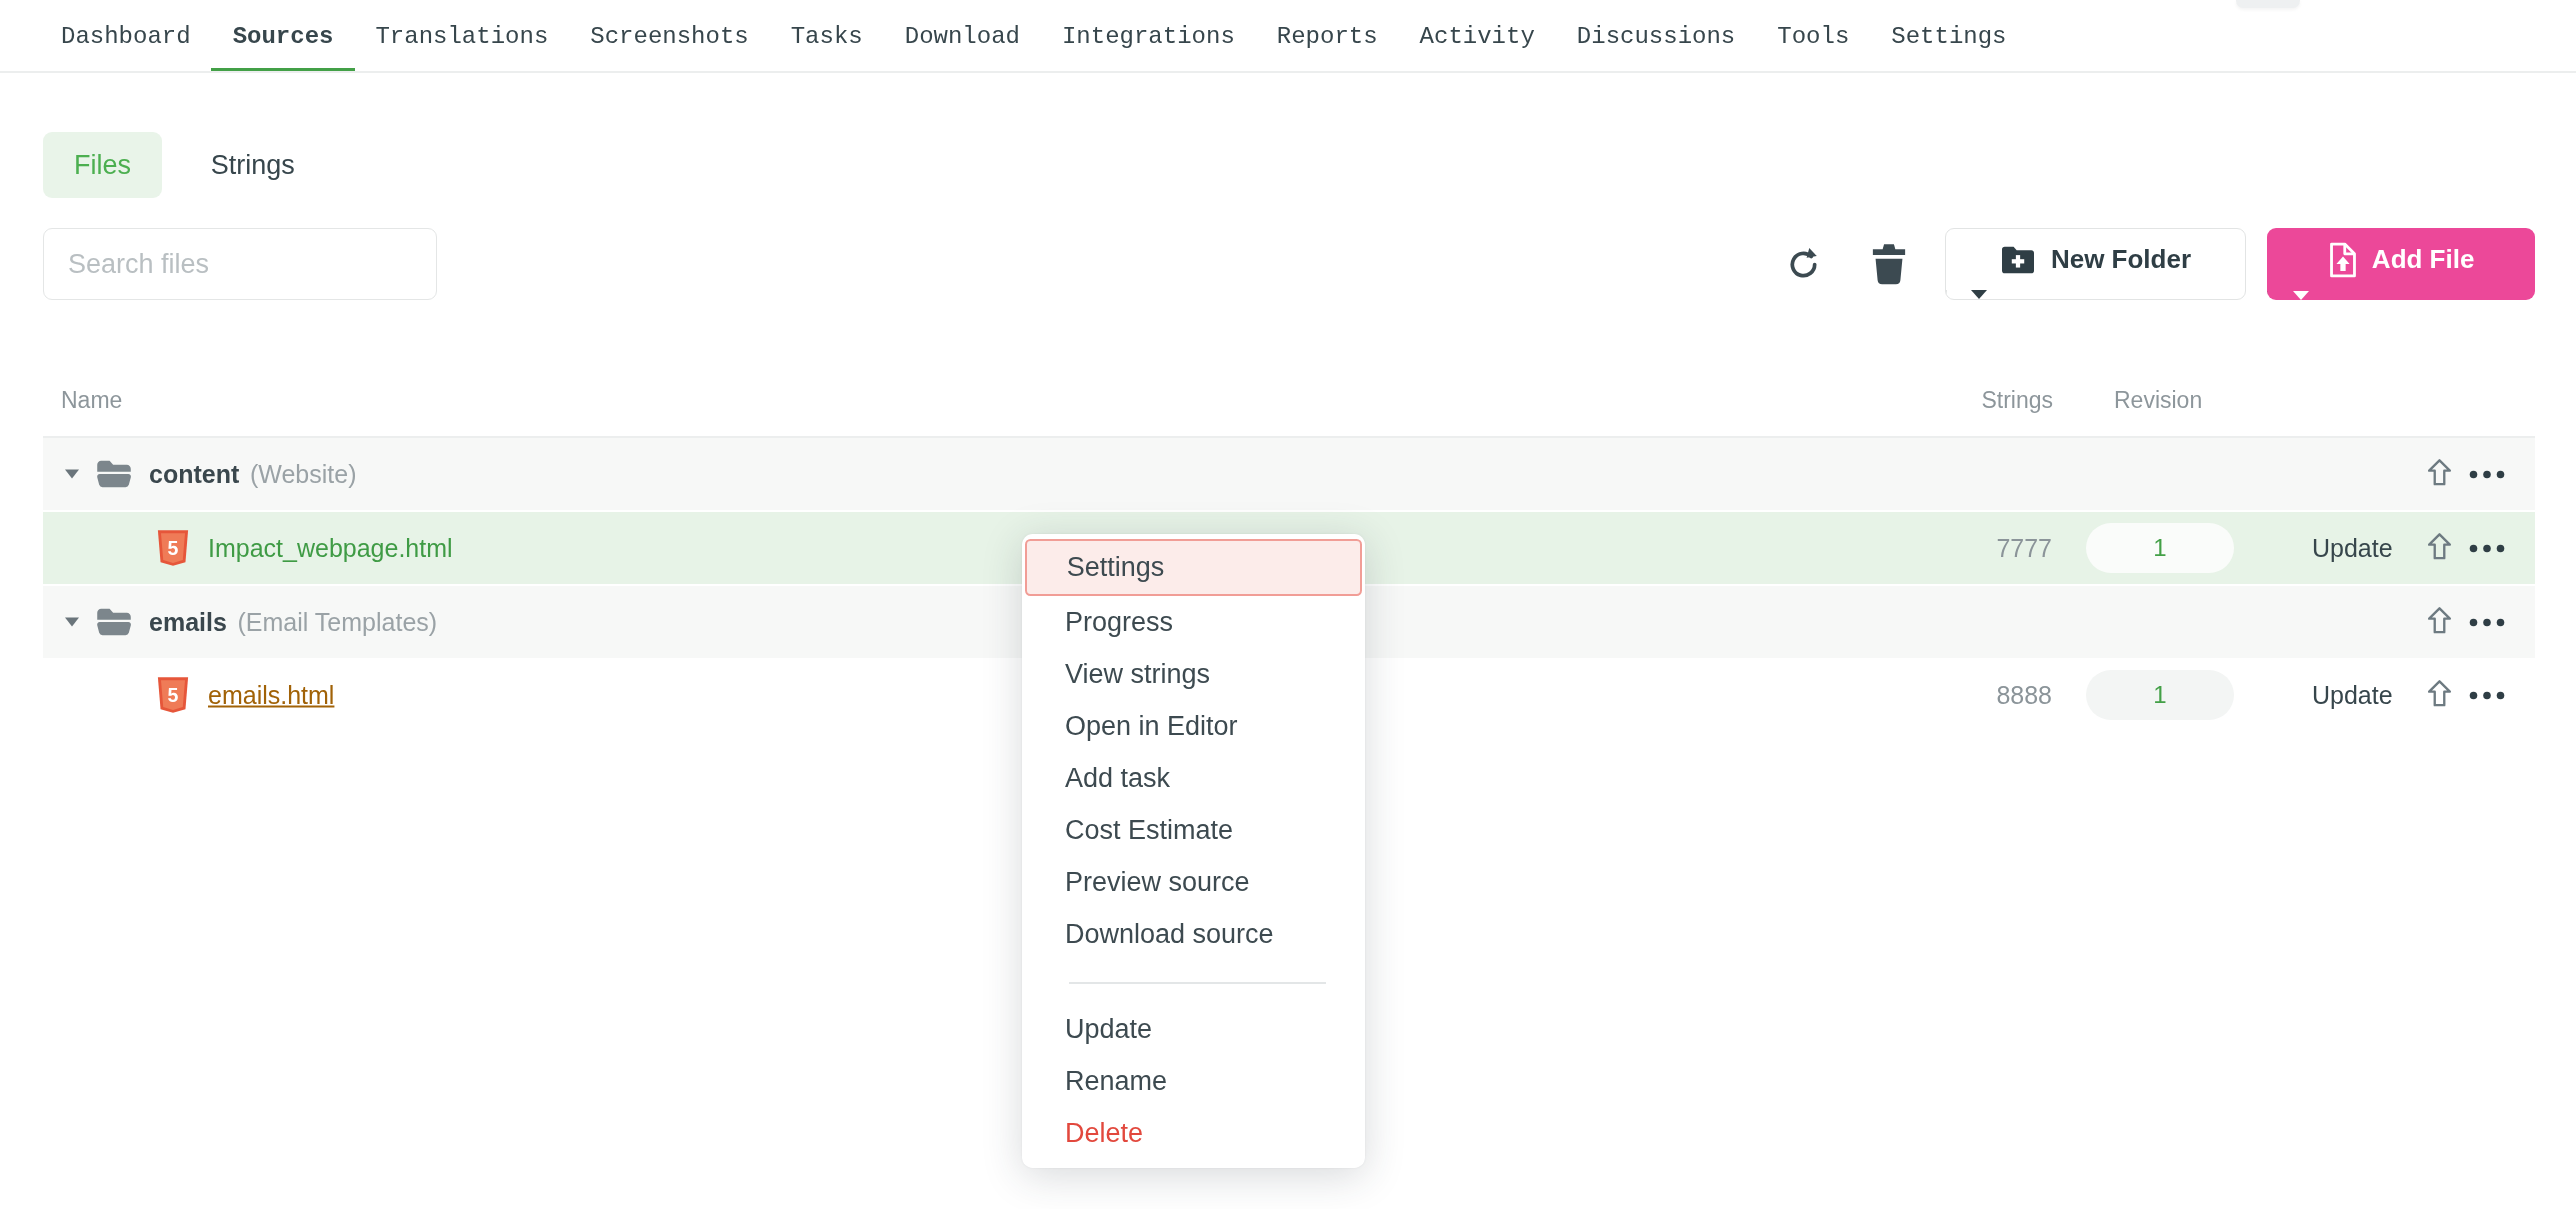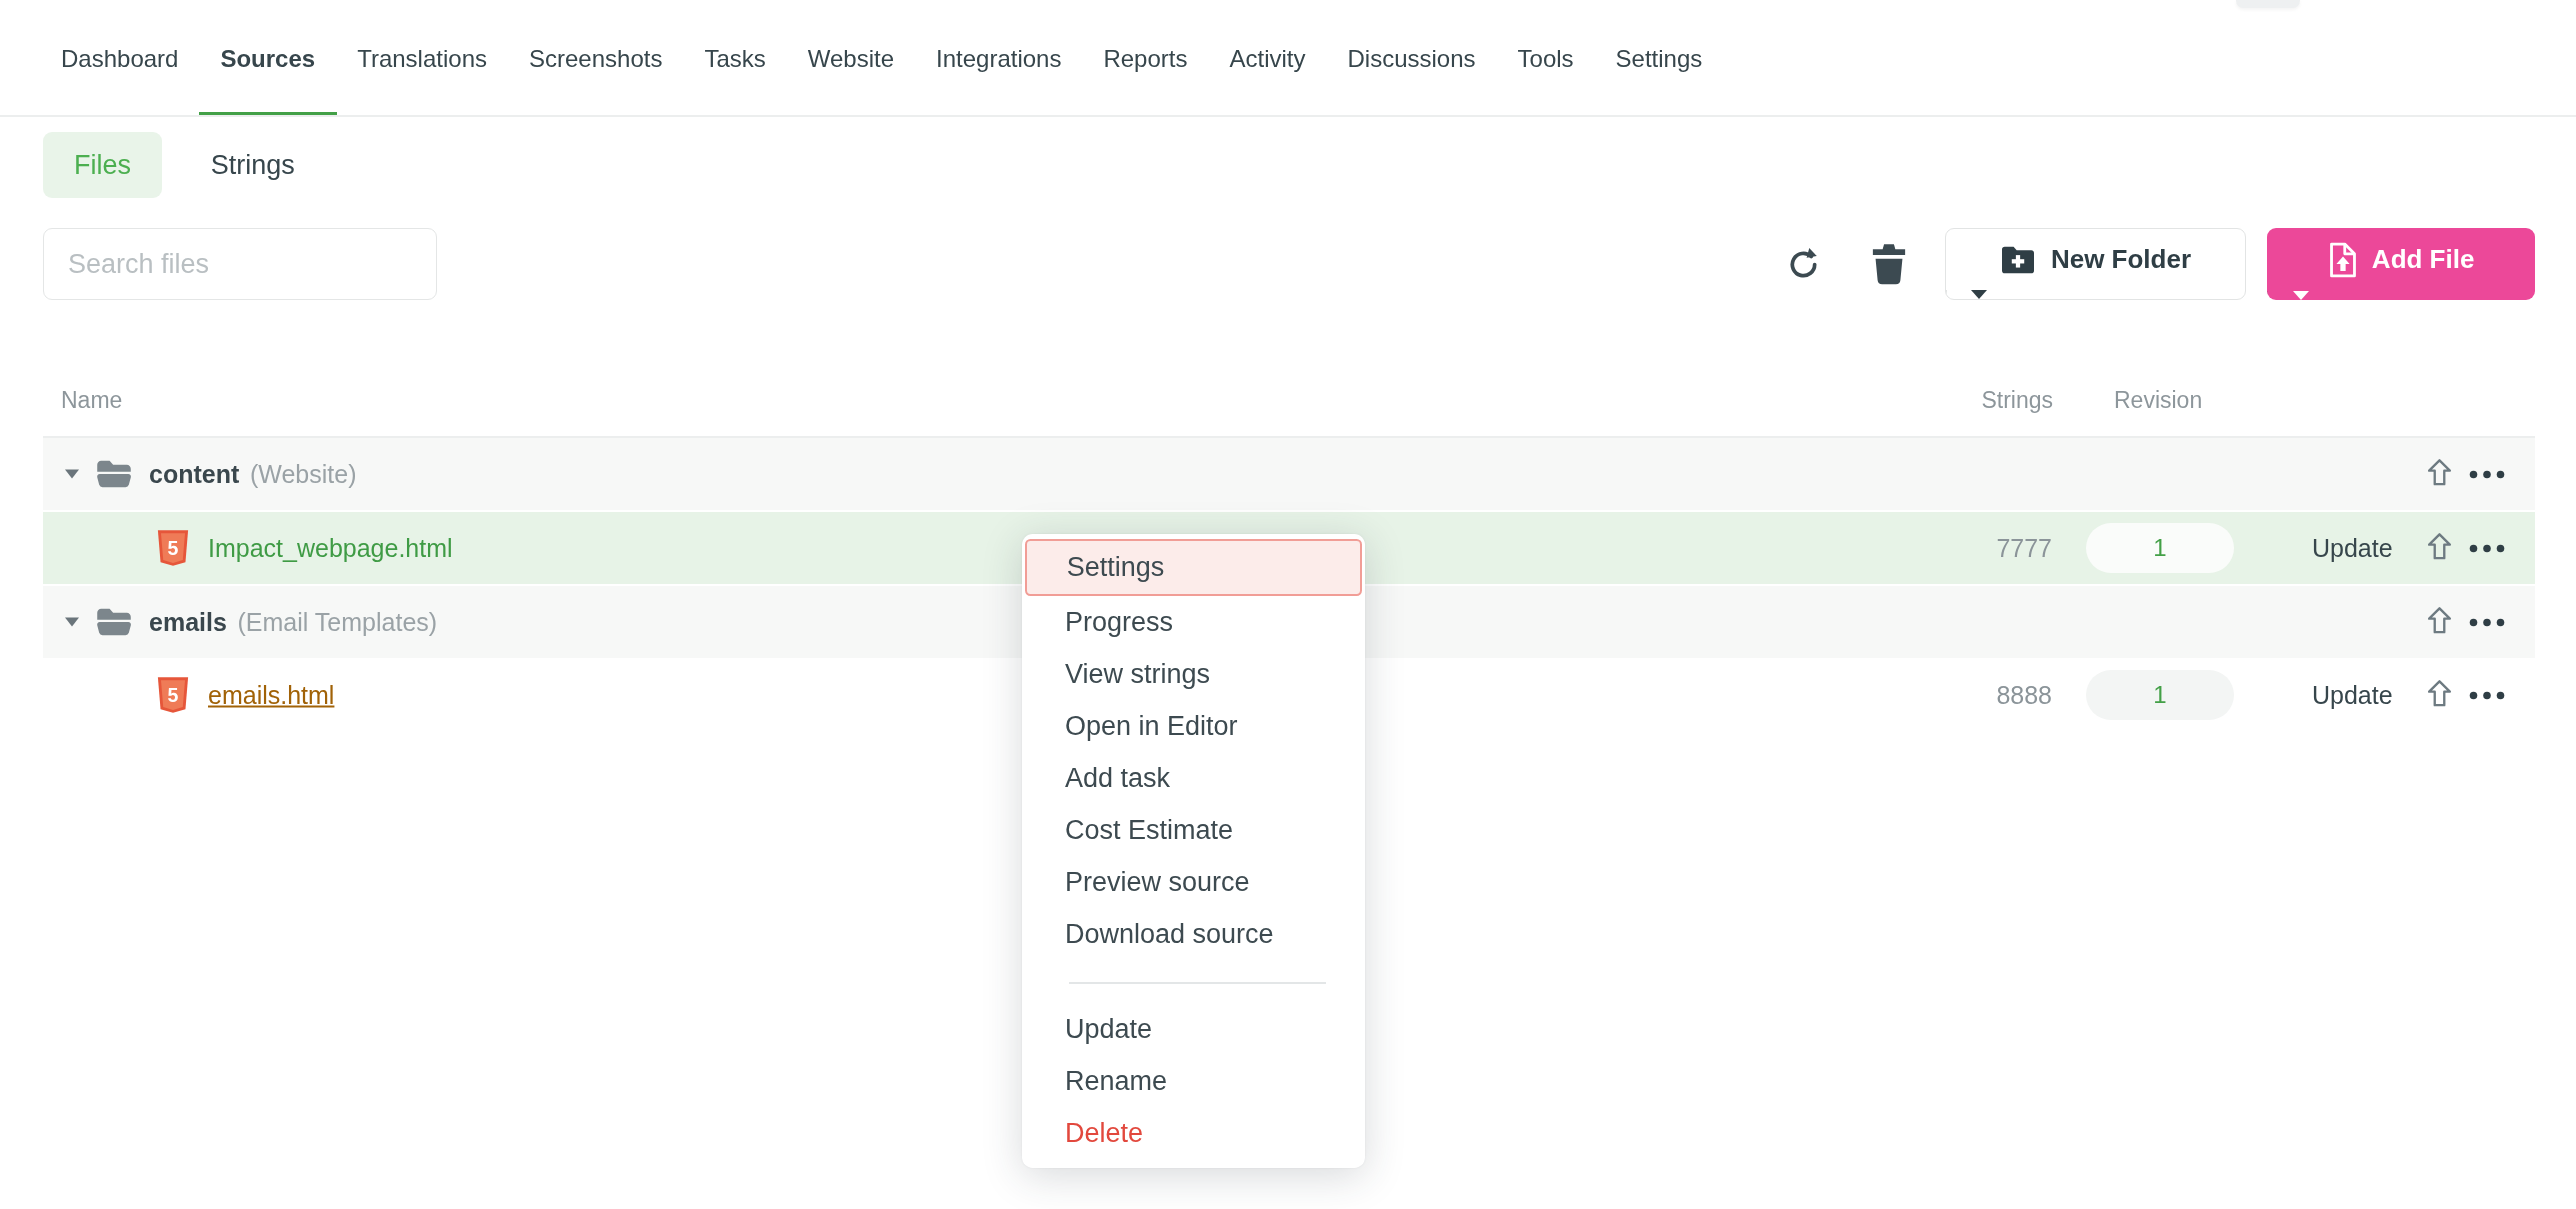--- a/index.html
+++ b/index.html
@@ -5,21 +5,21 @@
   * { margin:0; padding:0; box-sizing:border-box; }
   html,body { background:#fff; }
   body { font-family:"Liberation Sans", sans-serif; color:#37464c; }
   #app { position:relative; width:2576px; height:1209px; background:#fff; overflow:hidden; }
 
   
   .top-sliver { position:absolute; left:2236px; top:0; width:64px; height:8px;
     background:#eef0f1; border-radius:0 0 7.2px 7.2px; box-shadow:0 1.8px 3.6px rgba(0,0,0,.05); }
 
   
-  .nav { position:absolute; top:0; left:0; right:0; height:117px; }
+  .nav { position:absolute; top:0; left:0; right:0; height:73px;font-family:Liberation Mono, monospace; }
   .nav-line { position:absolute; bottom:0; left:0; right:0; height:1.8px; background:#eceeee; }
   .nav ul { position:absolute; left:61px; top:0; bottom:0; display:flex; list-style:none; }
   .nav li { position:relative; display:flex; align-items:center; margin-right:42px;
     font-size:24px; color:#37464c; cursor:pointer; white-space:nowrap; }
   .nav li.active { font-weight:700; }
   .nav li.active::after { content:""; position:absolute; left:-21.5px; right:-21.5px; bottom:0;
     height:5.4px; background:#43a047; }
 
   
   .tab-files { position:absolute; left:43px; top:132px; height:66px; padding:0 31px;
@@ -107,21 +107,21 @@
 
   <div class="top-sliver"></div>
 
   <div class="nav">
     <ul>
       <li>Dashboard</li>
       <li class="active">Sources</li>
       <li>Translations</li>
       <li>Screenshots</li>
       <li>Tasks</li>
-      <li>Website</li>
+      <li>Download</li>
       <li>Integrations</li>
       <li>Reports</li>
       <li>Activity</li>
       <li>Discussions</li>
       <li>Tools</li>
       <li>Settings</li>
     </ul>
     <div class="nav-line"></div>
   </div>
 

